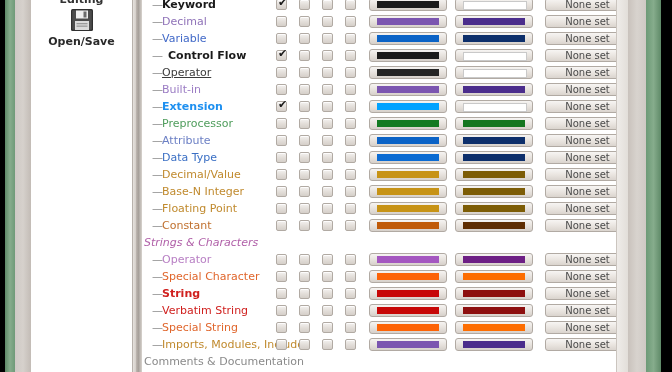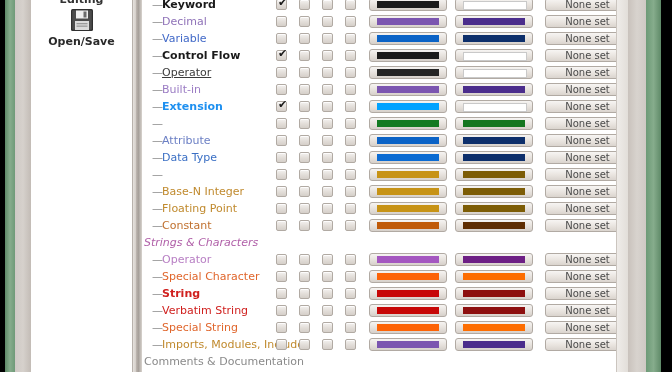--- a/index.html
+++ b/index.html
@@ -195,21 +195,21 @@
           <div class="sw" style="left: 227px; width: 78px;">
             <span class="chip" style="background: rgb(11, 99, 198);"></span>
           </div>
           <div class="sw" style="left: 313px; width: 78px;">
             <span class="chip" style="background: rgb(13, 47, 107);"></span>
           </div>
           <div class="ns" style="left: 403px; width: 85px;">None set</div>
         </div>
         <div class="row">
           <div class="leaf-branch">—</div>
-          <div class="leaf-label b" style="color: rgb(26, 26, 26);">Control Flow</div>
+          <div class="leaf-label b" style="color: rgb(26, 26, 26); margin-left: 6px;">Control Flow</div>
           <div class="cb" style="left: 134px;">
             <i>✔</i>
           </div>
           <div class="cb" style="left: 157px;"></div>
           <div class="cb" style="left: 180px;"></div>
           <div class="cb" style="left: 203px;"></div>
           <div class="sw" style="left: 227px; width: 78px;">
             <span class="chip" style="background: rgb(27, 27, 27);"></span>
           </div>
           <div class="sw" style="left: 313px; width: 78px;">
@@ -259,20 +259,21 @@
           <div class="sw" style="left: 227px; width: 78px;">
             <span class="chip" style="background: rgb(0, 162, 255);"></span>
           </div>
           <div class="sw" style="left: 313px; width: 78px;">
             <span class="chip" style="background: rgb(255, 255, 255); border: 1px solid rgb(201, 201, 201);"></span>
           </div>
           <div class="ns" style="left: 403px; width: 85px;">None set</div>
         </div>
         <div class="row">
           <div class="leaf-branch">—</div>
+          <div class="leaf-label" style="color: rgb(79, 157, 92);">Preprocessor</div>
           <div class="cb" style="left: 134px;"></div>
           <div class="cb" style="left: 157px;"></div>
           <div class="cb" style="left: 180px;"></div>
           <div class="cb" style="left: 203px;"></div>
           <div class="sw" style="left: 227px; width: 78px;">
             <span class="chip" style="background: rgb(18, 122, 34);"></span>
           </div>
           <div class="sw" style="left: 313px; width: 78px;">
             <span class="chip" style="background: rgb(20, 118, 31);"></span>
           </div>
@@ -303,20 +304,21 @@
           <div class="sw" style="left: 227px; width: 78px;">
             <span class="chip" style="background: rgb(11, 107, 210);"></span>
           </div>
           <div class="sw" style="left: 313px; width: 78px;">
             <span class="chip" style="background: rgb(13, 47, 107);"></span>
           </div>
           <div class="ns" style="left: 403px; width: 85px;">None set</div>
         </div>
         <div class="row">
           <div class="leaf-branch">—</div>
+          <div class="leaf-label" style="color: rgb(192, 138, 46);">Decimal/Value</div>
           <div class="cb" style="left: 134px;"></div>
           <div class="cb" style="left: 157px;"></div>
           <div class="cb" style="left: 180px;"></div>
           <div class="cb" style="left: 203px;"></div>
           <div class="sw" style="left: 227px; width: 78px;">
             <span class="chip" style="background: rgb(199, 147, 22);"></span>
           </div>
           <div class="sw" style="left: 313px; width: 78px;">
             <span class="chip" style="background: rgb(125, 93, 6);"></span>
           </div>

